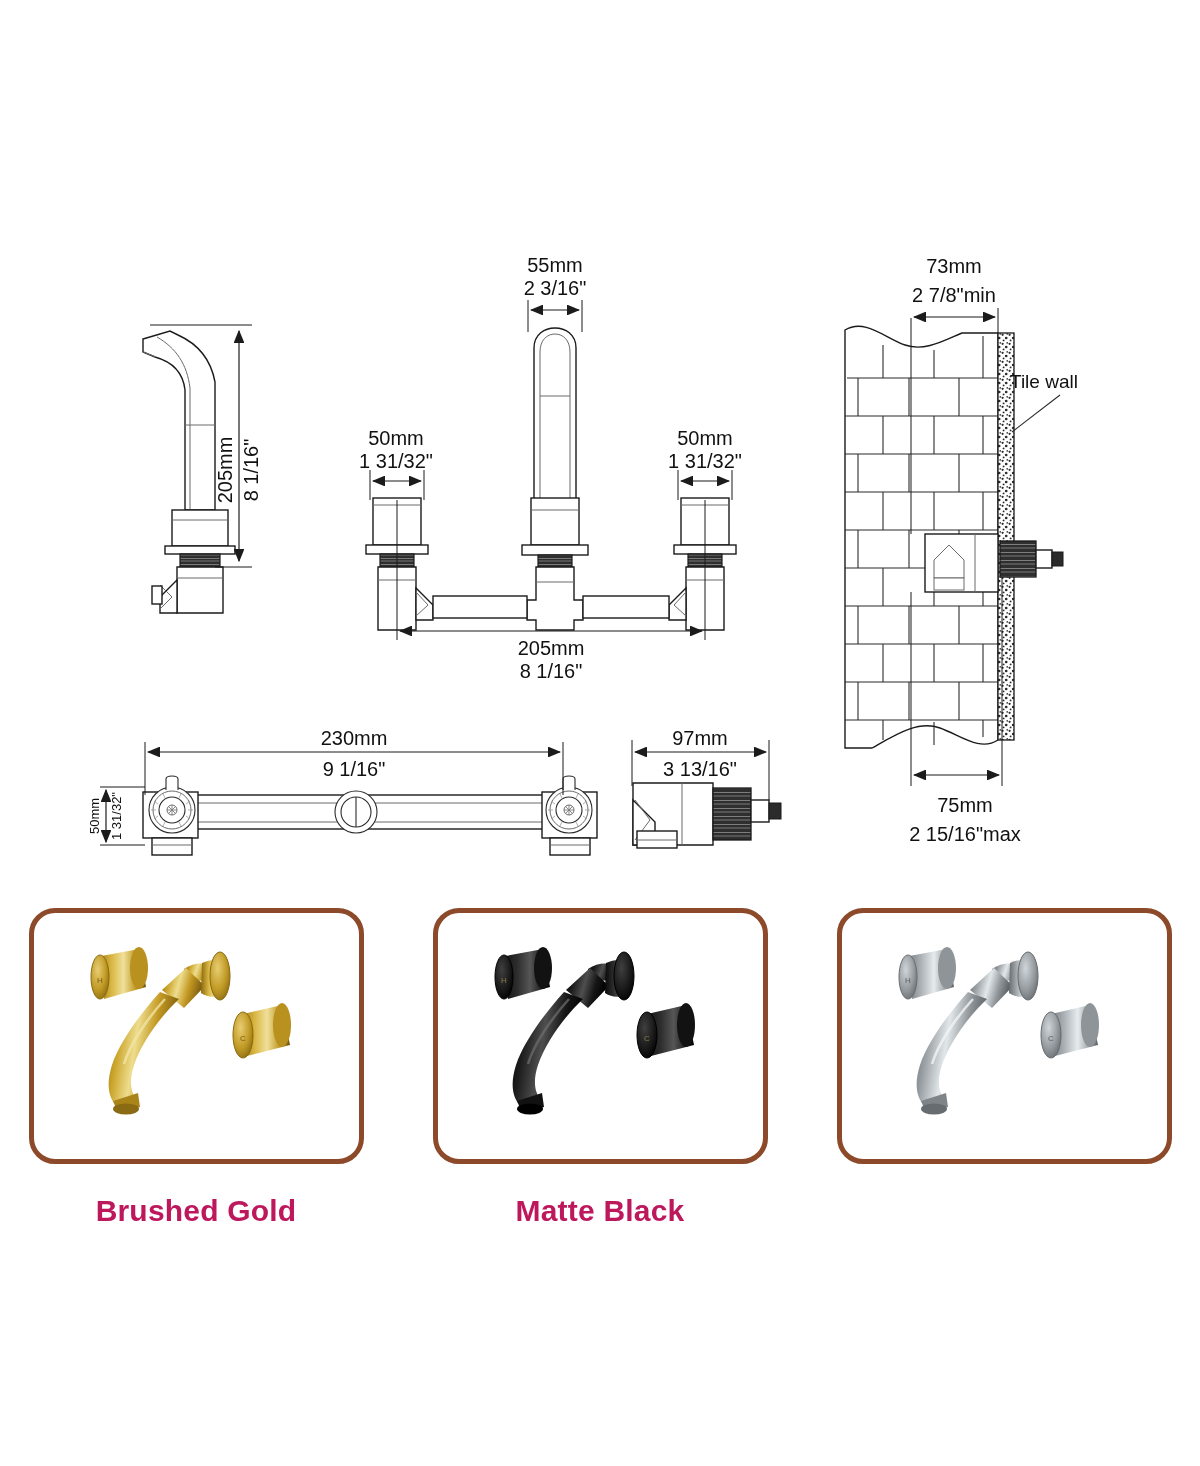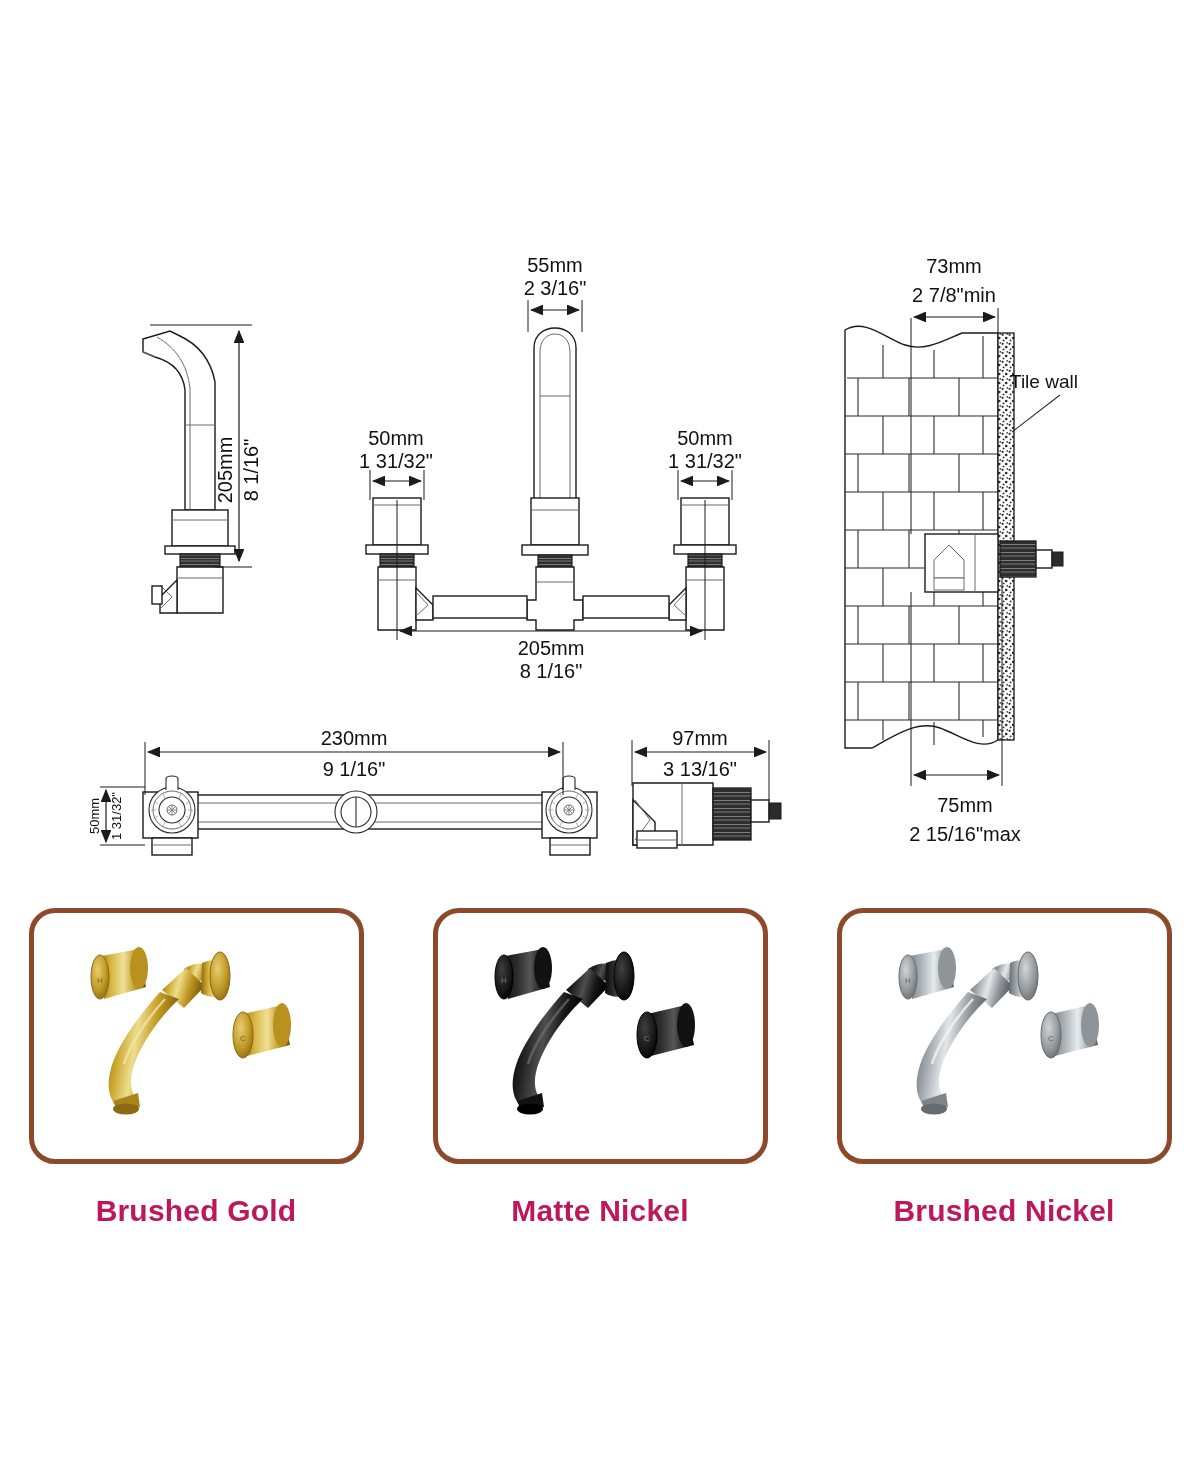--- a/index.html
+++ b/index.html
@@ -468,21 +468,21 @@
           </g>
 
           <g>
             <path d="M205,102 L248,92 L256,132 L213,143 Z" fill="url(#gBlkKnob)"></path>
             <ellipse cx="248" cy="112" rx="9" ry="22" fill="#121212"></ellipse>
             <ellipse cx="209" cy="122" rx="10" ry="23" fill="url(#gBlkCap)" stroke="#000" stroke-width="1"></ellipse>
             <text x="209" y="128" font-size="8" fill="#8a7a4a" text-anchor="middle" font-family="Liberation Sans,sans-serif">C</text>
           </g>
         </svg>
       </div>
-      <div class="swatch-label">Matte Nickel</div>
+      <div class="swatch-label">Matte Black</div>
     </div>
 
     <div class="swatch">
       <div class="swatch-frame">
         <svg width="325" height="246" viewBox="0 0 325 246">
           <defs>
             <linearGradient id="gNikSpout" x1="0" y1="0" x2="1" y2="0.25">
               <stop offset="0" stop-color="#5c6165"></stop>
                 <stop offset="0.25" stop-color="#9aa0a4"></stop>
               <stop offset="0.5" stop-color="#e2e7ea"></stop>
@@ -523,17 +523,16 @@
           </g>
 
           <g>
             <path d="M205,102 L248,92 L256,132 L213,143 Z" fill="url(#gNikKnob)"></path>
             <ellipse cx="248" cy="112" rx="9" ry="22" fill="#8e9498"></ellipse>
             <ellipse cx="209" cy="122" rx="10" ry="23" fill="url(#gNikCap)" stroke="#666c70" stroke-width="1"></ellipse>
             <text x="209" y="128" font-size="8" fill="#5b6064" text-anchor="middle" font-family="Liberation Sans,sans-serif">C</text>
           </g>
         </svg>
       </div>
-      <div class="swatch-label">Brushed Nickel</div>
     </div>
   </div>
 
 </div>
 
 </body></html>

